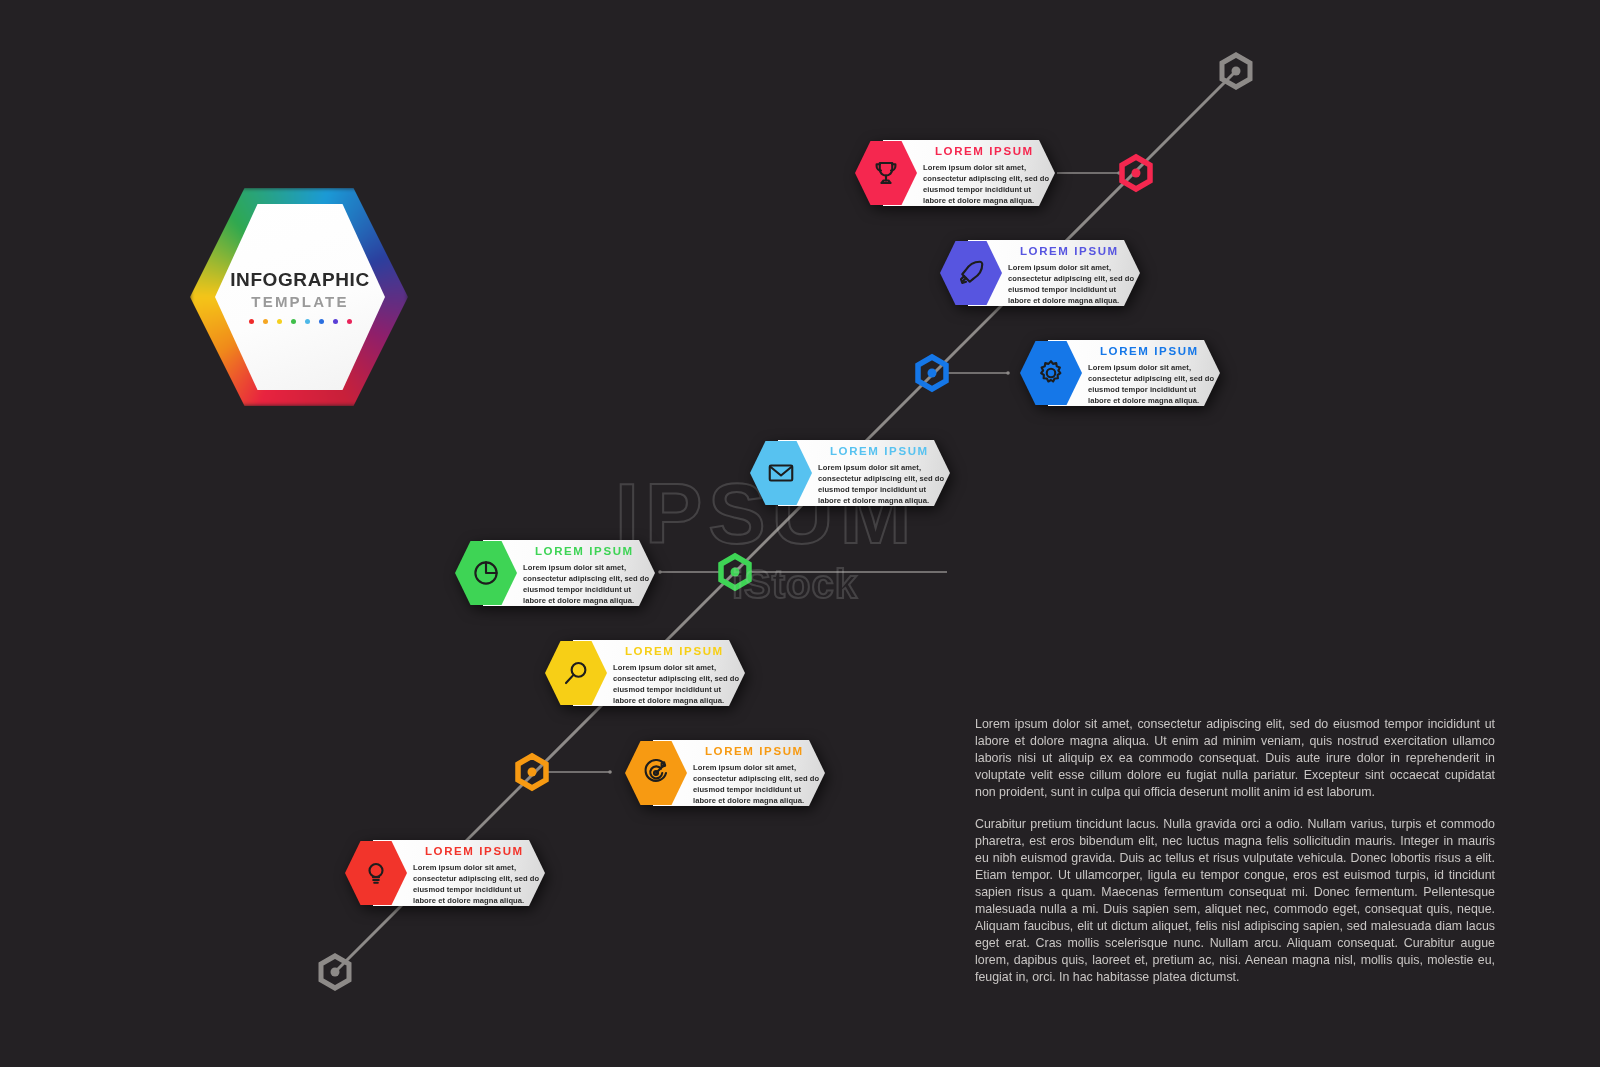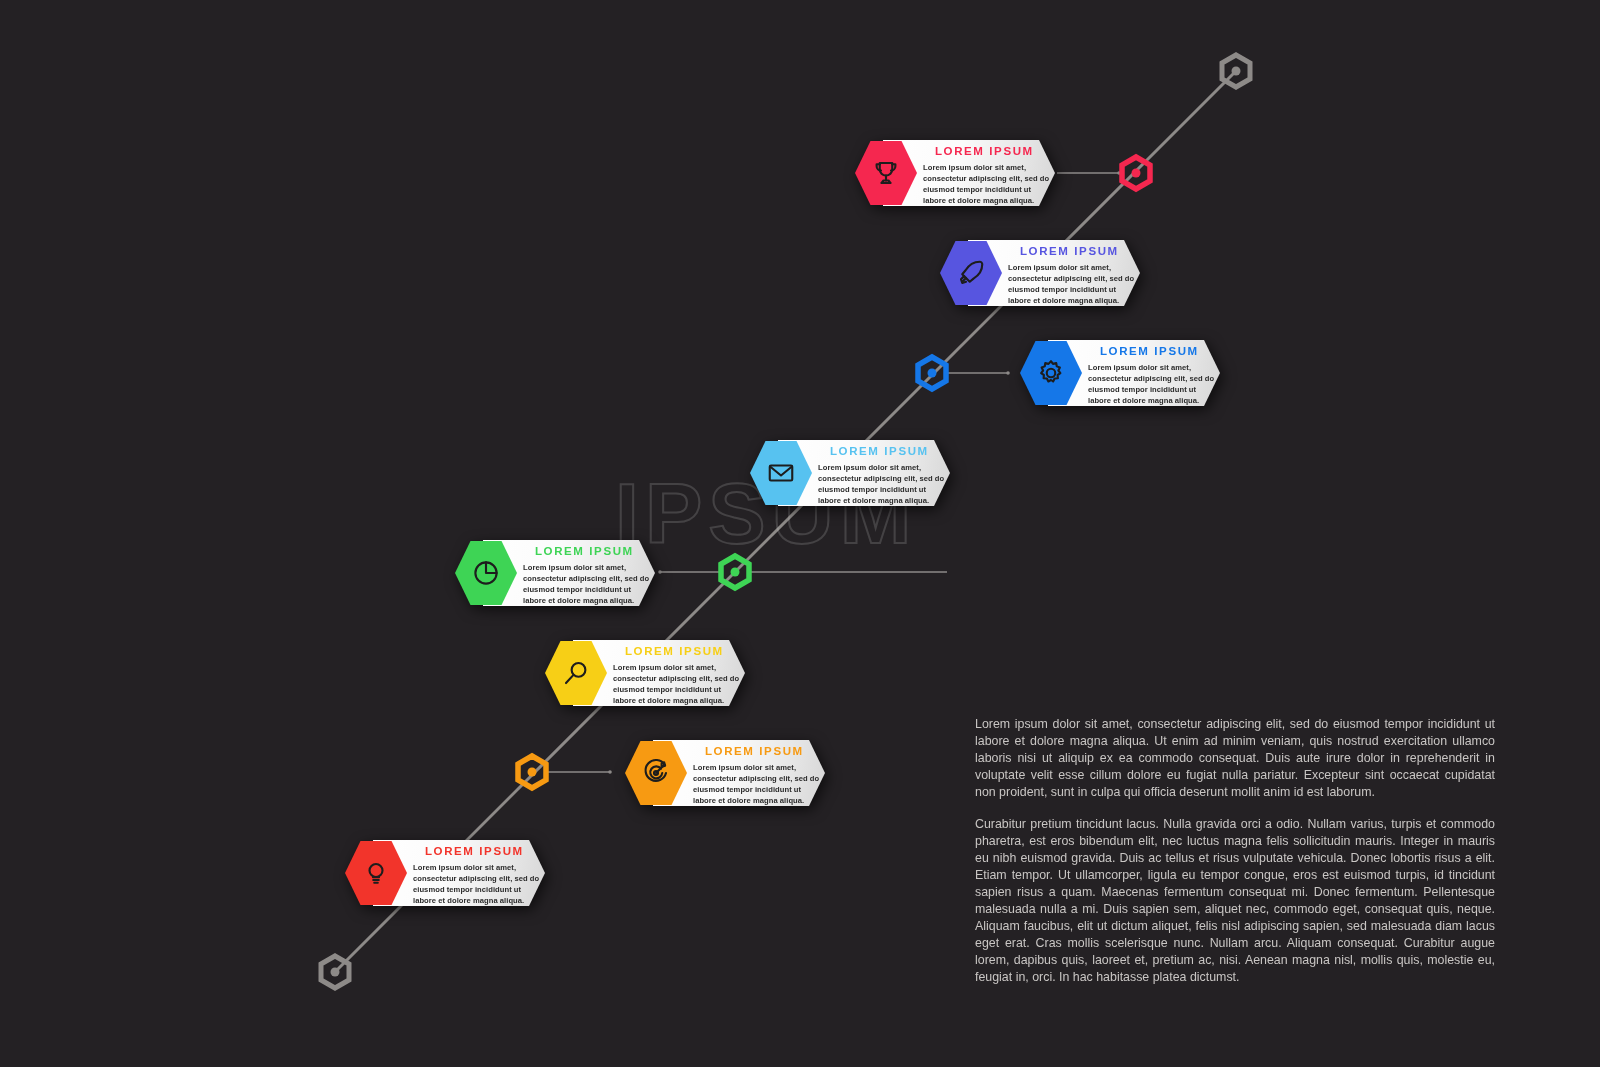--- a/index.html
+++ b/index.html
@@ -135,23 +135,41 @@
     <g>
       <polygon points="735,556 749,564 749,580 735,588 721,580 721,564" fill="none" stroke="#3ed455" stroke-width="5.5"></polygon>
       <circle cx="735" cy="572" r="4.5" fill="#3ed455"></circle>
     </g>
     <g>
       <polygon points="532,756 546,764 546,780 532,788 518,780 518,764" fill="none" stroke="#f79a12" stroke-width="5.5"></polygon>
       <circle cx="532" cy="772" r="4.5" fill="#f79a12"></circle>
     </g>
   </svg>
 
+  <div class="logo-wrap">
+    <div class="logo-rainbow"></div>
+    <div class="logo-inner">
+      <div class="logo-title">INFOGRAPHIC</div>
+      <div class="logo-sub">TEMPLATE</div>
+      <div class="logo-dots" id="logo-dots">
+          <i style="background: rgb(239, 43, 43);"></i>
+          <i style="background: rgb(245, 166, 35);"></i>
+          <i style="background: rgb(245, 208, 32);"></i>
+          <i style="background: rgb(63, 191, 74);"></i>
+          <i style="background: rgb(77, 184, 232);"></i>
+          <i style="background: rgb(43, 111, 224);"></i>
+          <i style="background: rgb(90, 63, 214);"></i>
+          <i style="background: rgb(232, 36, 90);"></i>
+        </div>
+    </div>
+  </div>
 
   <div class="watermark">
     <div class="wm-text">IPSUM</div>
+    <div class="wm-sub">iStock</div>
   </div>
 
   <div class="card" style="left:855px;top:140px;width:200px;">
     <div class="card-plate" style="width:172px;"></div>
     <div class="card-hex" style="background: rgb(245, 39, 79);">
       <svg viewBox="0 0 24 24">
           <path d="M7 4h10v5a5 5 0 0 1-10 0V4z"></path>
           <path d="M7 5H4.5v1.5A3.5 3.5 0 0 0 8 10"></path>
           <path d="M17 5h2.5v1.5A3.5 3.5 0 0 1 16 10"></path>
           <path d="M12 14v4"></path>

